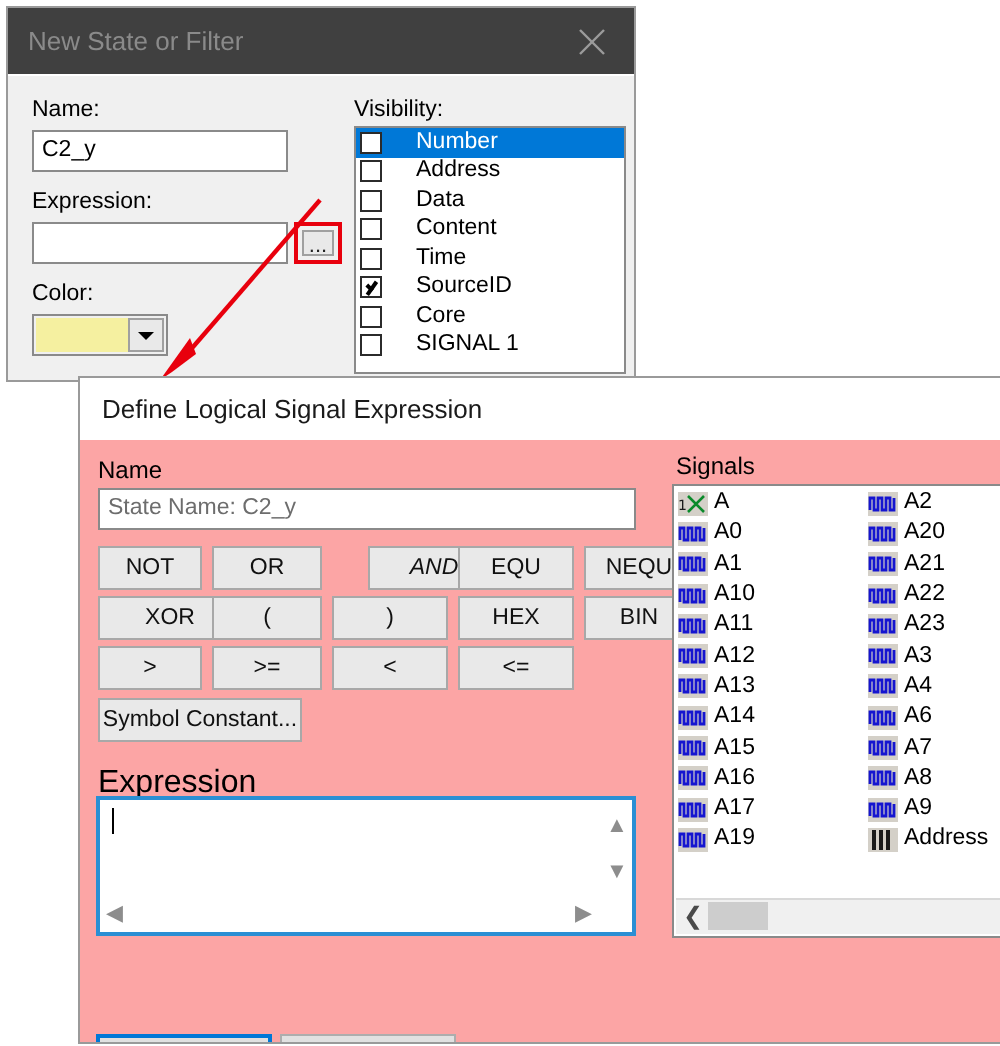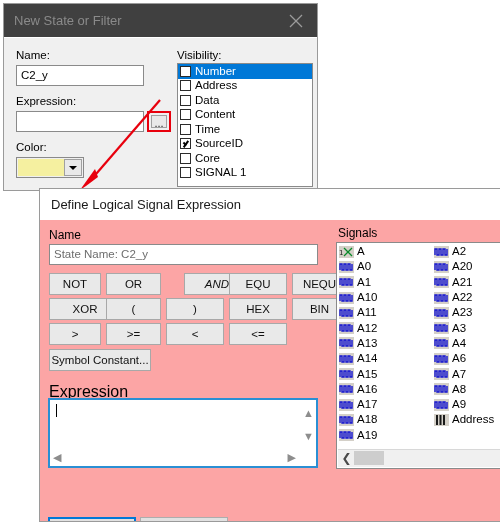--- a/index.html
+++ b/index.html
@@ -79,21 +79,21 @@
     width:0;height:0;border-left:4px solid transparent;border-right:4px solid transparent;
     border-top:4px solid #000;
   }
 
   
   #visWrap{
     position:absolute;left:173px;top:25px;width:136px;height:124px;
     background:#ffffff;border:1px solid #8a8a8a;box-sizing:border-box;
     overflow:hidden;
   }
-  .vrow{height:14.5px;position:relative;padding-left:2px;display:flex;align-items:center;}
+  .vrow{height:14.5px;position:relative;padding-left:2px;display:flex;align-items:center;gap:13px;}
   .vrow .cb{
     width:11px;height:11px;background:#fff;border:1px solid #2b2b2b;
     box-sizing:border-box;position:relative;flex:none;margin-right:2px;
   }
   .vrow .cb.checked:after{
     content:"";position:absolute;left:2px;top:4px;width:4px;height:1.5px;
     background:#000;transform:rotate(45deg);
   }
   .vrow .cb.checked:before{
     content:"";position:absolute;left:4px;top:1px;width:1.5px;height:8px;
@@ -369,26 +369,20 @@
             <div class="sigrow">
               <span class="icn"><svg width="15" height="12" viewBox="0 0 15 12">
                   <path d="M1 9 L1 3 L3 3 L3 9 L5 9 L5 3 L7 3 L7 9 L9 9 L9 3 L11 3 L11 9 L13 9 L13 3" stroke="#1515d0" stroke-width="1.4" fill="none"></path>
                 </svg></span>
               <span class="sname">A17</span>
             </div>
             <div class="sigrow">
               <span class="icn"><svg width="15" height="12" viewBox="0 0 15 12">
                   <path d="M1 9 L1 3 L3 3 L3 9 L5 9 L5 3 L7 3 L7 9 L9 9 L9 3 L11 3 L11 9 L13 9 L13 3" stroke="#1515d0" stroke-width="1.4" fill="none"></path>
                 </svg></span>
-              <span class="sname">A18</span>
-            </div>
-            <div class="sigrow">
-              <span class="icn"><svg width="15" height="12" viewBox="0 0 15 12">
-                  <path d="M1 9 L1 3 L3 3 L3 9 L5 9 L5 3 L7 3 L7 9 L9 9 L9 3 L11 3 L11 9 L13 9 L13 3" stroke="#1515d0" stroke-width="1.4" fill="none"></path>
-                </svg></span>
               <span class="sname">A19</span>
             </div>
           </div>
         <div class="sigcol" id="sigcol2" style="left:96px;">
             <div class="sigrow">
               <span class="icn"><svg width="15" height="12" viewBox="0 0 15 12">
                   <path d="M1 9 L1 3 L3 3 L3 9 L5 9 L5 3 L7 3 L7 9 L9 9 L9 3 L11 3 L11 9 L13 9 L13 3" stroke="#1515d0" stroke-width="1.4" fill="none"></path>
                 </svg></span>
               <span class="sname">A2</span>
             </div>

